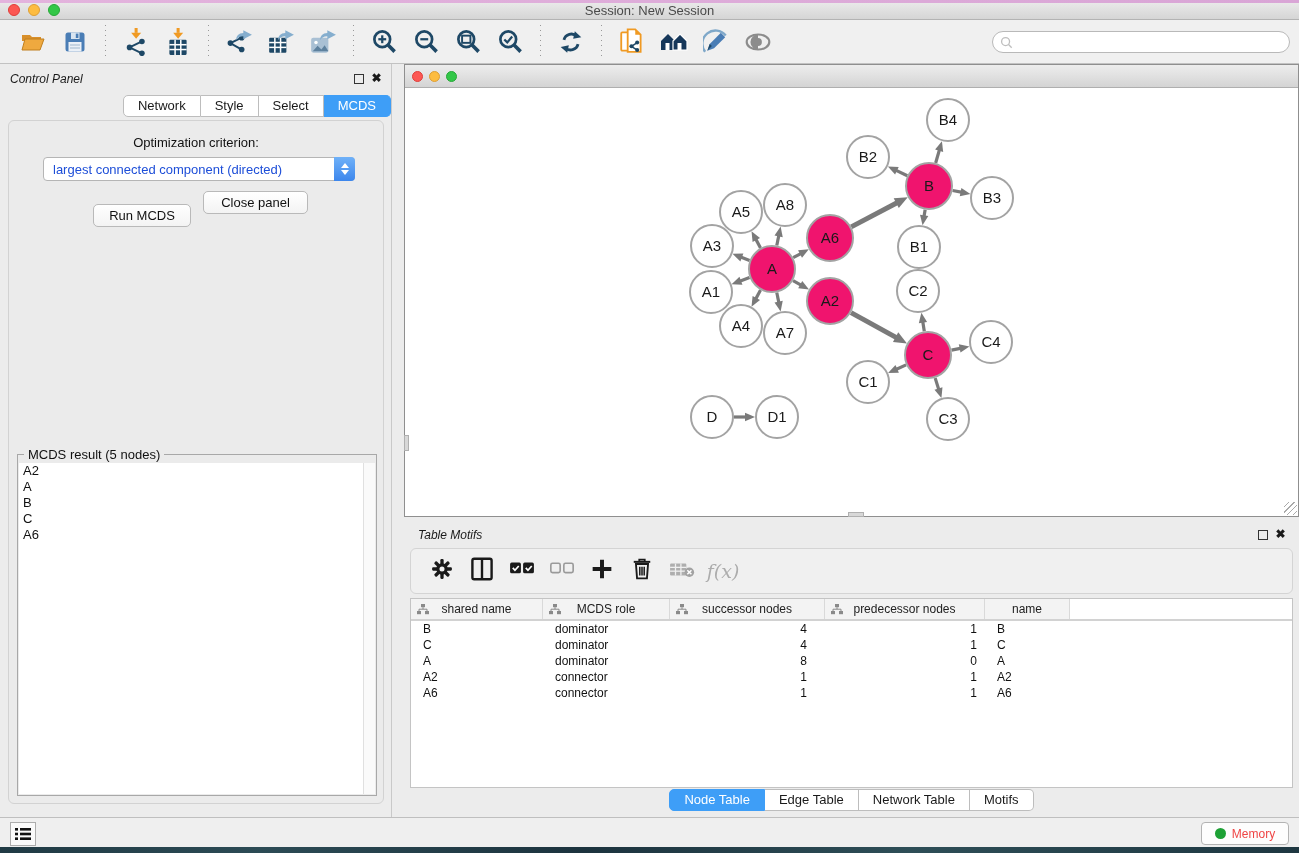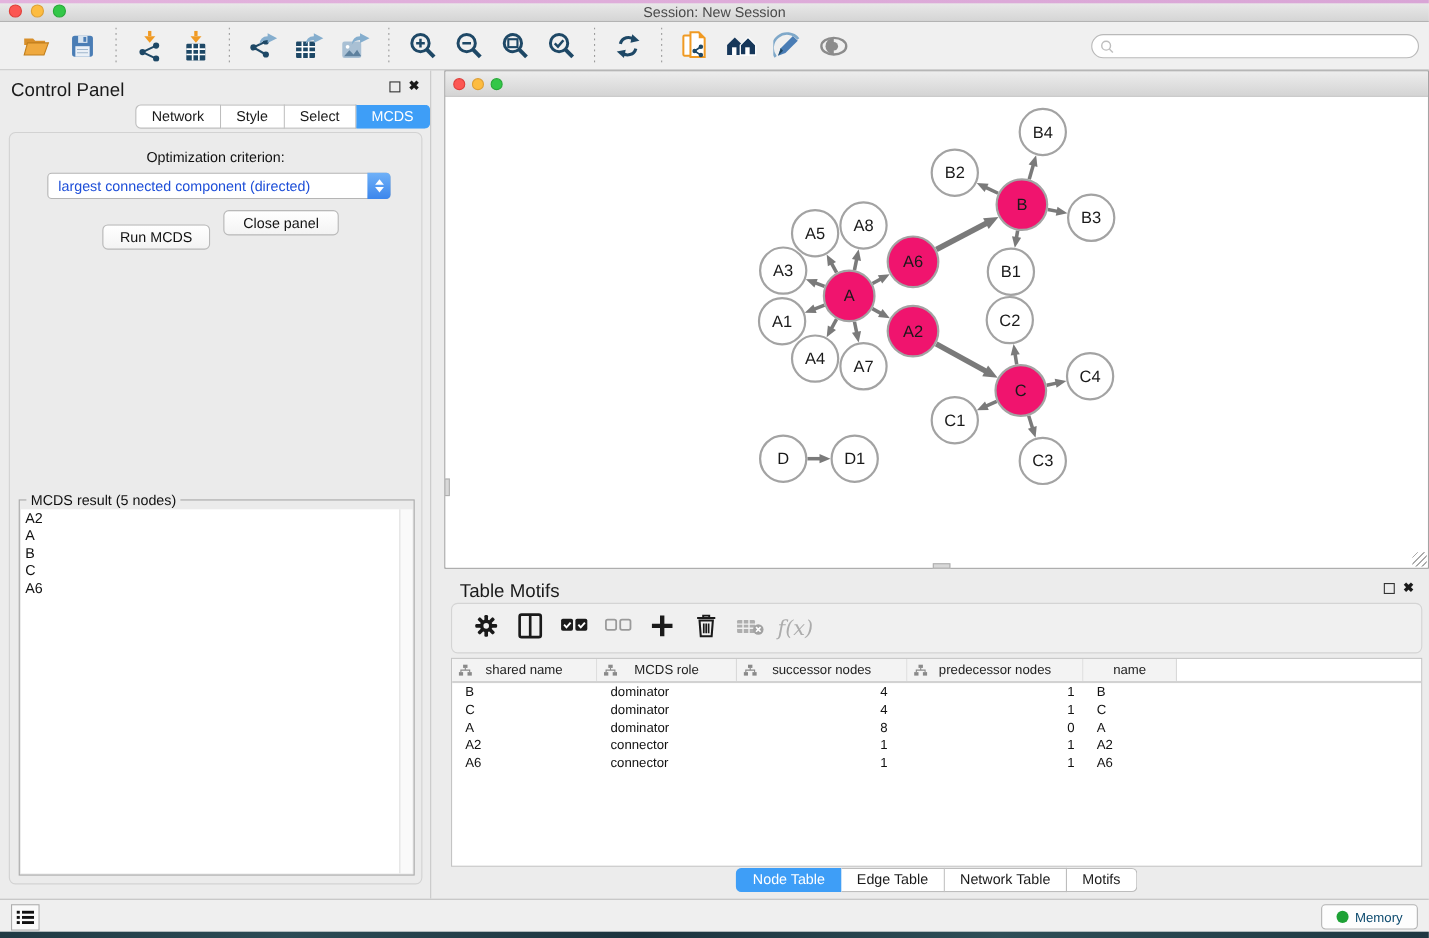--- a/index.html
+++ b/index.html
@@ -32,21 +32,21 @@
     background:#FFF; border:1px solid #B9B9B9; border-radius:11px; display:flex;
     align-items:center; padding-left:7px; }
   .search-field svg { opacity:.55; }
   .search-field input { border:none; outline:none; background:transparent; flex:1;
     font-size:12px; padding-left:4px; font-family:"Liberation Sans",sans-serif; }
 
   
   .control-panel { position:absolute; left:0; top:64px; width:392px; height:753px;
     background:#ECECEC; border-right:1px solid #C9C9C9; }
   .panel-header { position:relative; height:30px; }
-  .panel-title { position:absolute; left:10px; top:8px; font-size:17px; color:#1A1A1A; }
+  .panel-title { position:absolute; left:10px; top:8px; font-size:12px; color:#1A1A1A;font-style:italic; }
   .wicon { position:absolute; top:8px; width:13px; height:13px; font-size:12px;
     color:#1A1A1A; text-align:center; line-height:13px; cursor:default; }
   .float-box { border:1.5px solid #333; width:10px; height:10px; top:10px; }
   .ctl-tabs { position:absolute; left:0; top:31px; width:100%; display:flex; justify-content:flex-end; }
   .seg-tab { height:22px; line-height:20px; padding:0 14px; font-size:13px; background:#FFF;
     border:1px solid #BDBDBD; border-left:none; color:#1A1A1A; cursor:default; }
   .seg-tab:first-child { border-left:1px solid #BDBDBD; border-radius:5px 0 0 5px; }
   .seg-tab:last-child { border-radius:0 5px 5px 0; }
   .seg-tab.active { background:#3E9EF7; border-color:#3E9EF7; color:#FFF; }
   .ctl-content { position:absolute; left:8px; top:56px; width:376px; height:684px;
@@ -126,21 +126,21 @@
   .tp-tabs { position:absolute; left:0; top:269px; width:100%; display:flex; justify-content:center; }
 
   
   .statusbar { position:absolute; left:0; top:817px; width:1299px; height:30px;
     background:#EFEFEF; border-top:1px solid #BFBFBF; }
   .list-btn { position:absolute; left:10px; top:4px; width:26px; height:24px;
     background:#FAFAFA; border:1px solid #ADADAD; display:flex; align-items:center;
     justify-content:center; cursor:default; }
   .memory-btn { position:absolute; right:10px; top:4px; width:88px; height:23px;
     background:#FDFDFD; border:1px solid #B3B3B3; border-radius:4px; display:flex;
-    align-items:center; justify-content:center; gap:6px; font-size:12px; color:#0c4a6e; cursor:default; }
+    align-items:center; justify-content:center; gap:6px; font-size:12px; color:#ef4444; cursor:default; }
   .mem-dot { width:11px; height:11px; border-radius:50%; background:#1DA135; }
   .desktop-strip { position:absolute; left:0; top:847px; width:1299px; height:6px;
     background:linear-gradient(90deg,#203A44,#2C4B55 20%,#1C333E 45%,#2E4E57 70%,#1E3741); }
 </style>
 </head>
 <body>
 
 <div class="app">
 
   <div class="titlebar">

